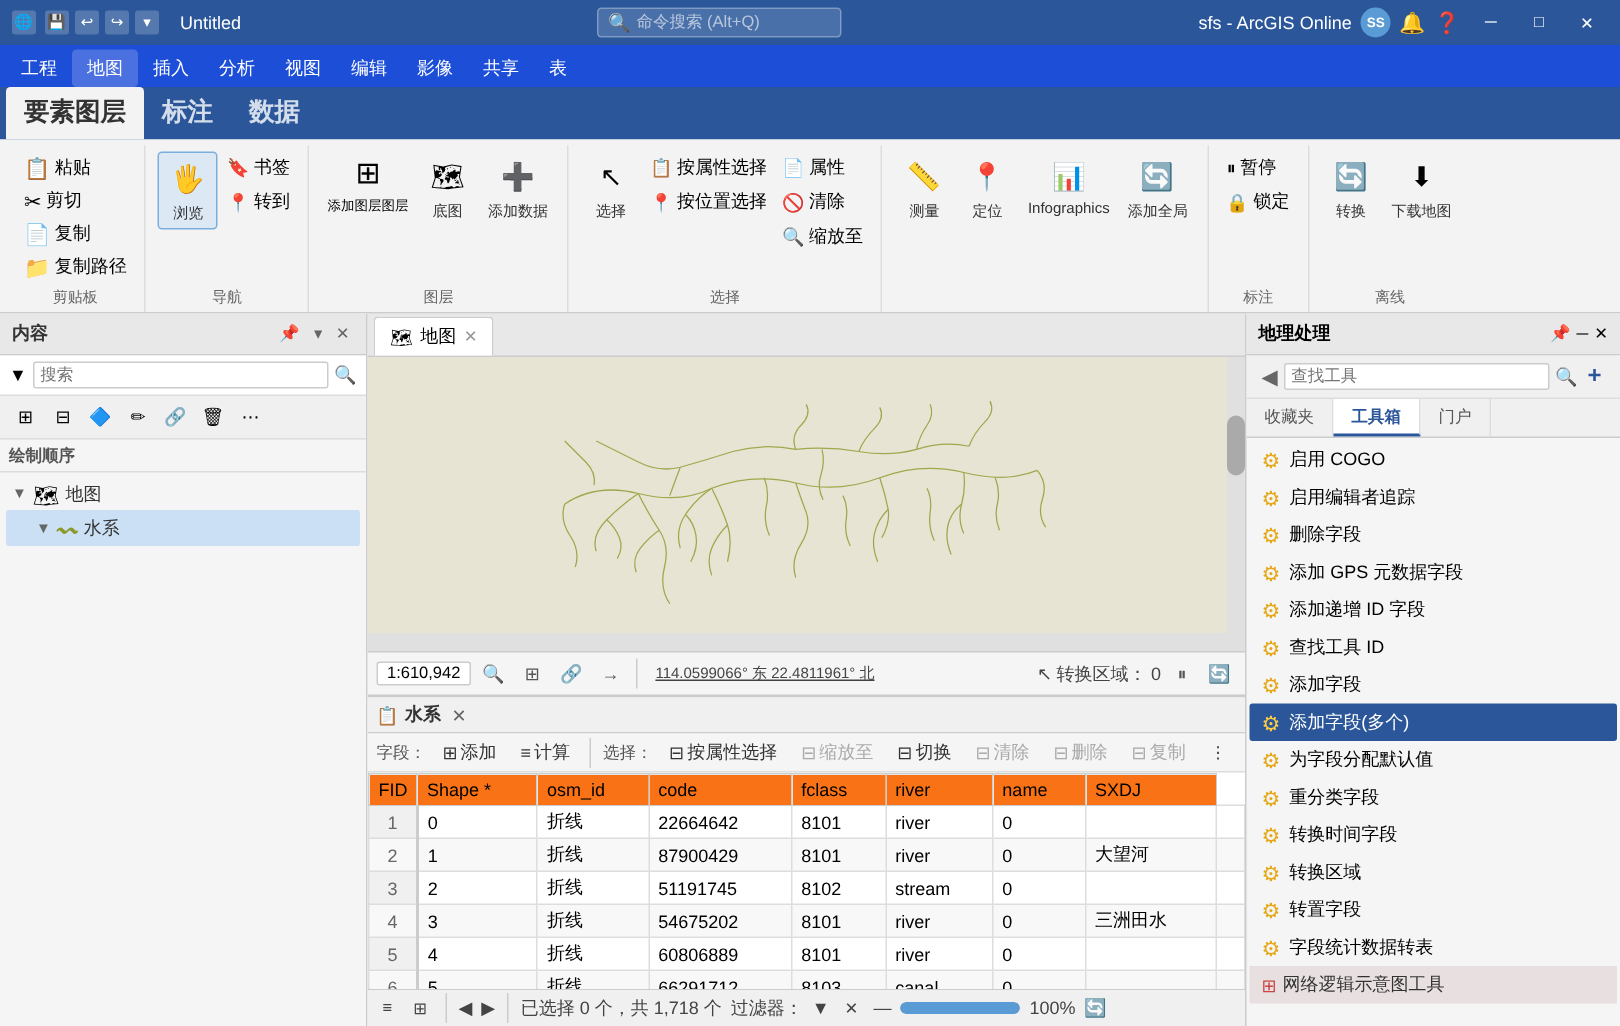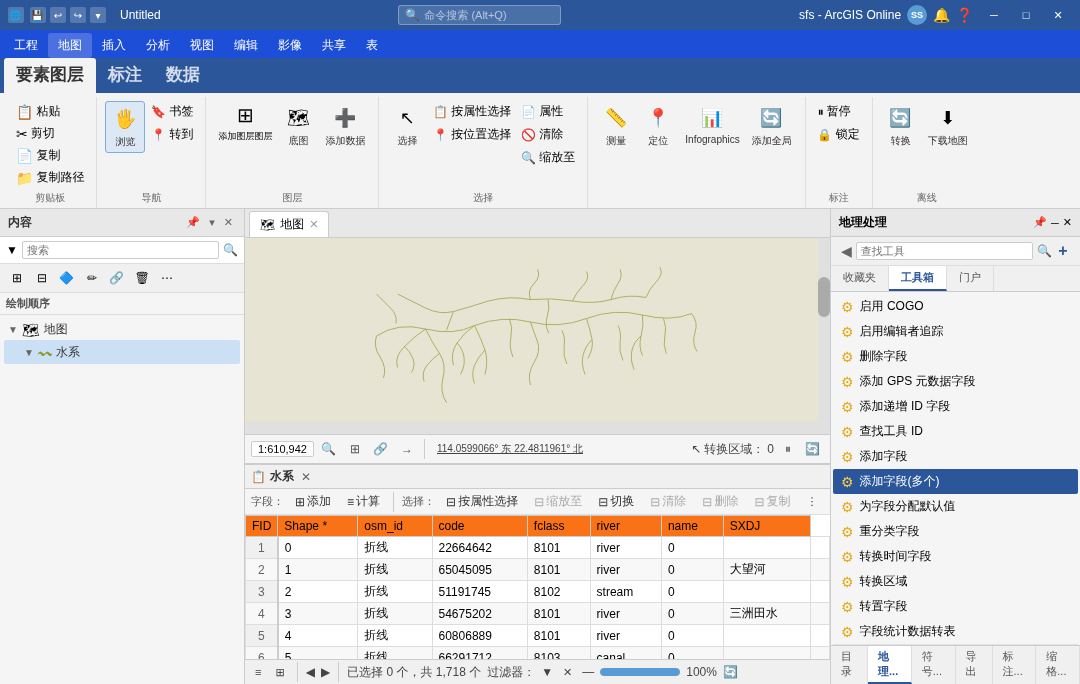--- a/index.html
+++ b/index.html
@@ -889,21 +889,21 @@
               <td>8101</td>
               <td>river</td>
               <td>0</td>
               <td></td>
               <td></td>
             </tr>
             <tr>
               <td class="row-num">2</td>
               <td>1</td>
               <td>折线</td>
-              <td>65045095</td>
+              <td>87900429</td>
               <td>8101</td>
               <td>river</td>
               <td>0</td>
               <td>大望河</td>
               <td></td>
             </tr>
             <tr>
               <td class="row-num">3</td>
               <td>2</td>
               <td>折线</td>
@@ -1055,22 +1055,14 @@
       <div class="gp-tool-item">
         <span class="gp-tool-icon">⚙</span>
         <span>字段统计数据转表</span>
       </div>
       <div class="gp-section-header">
         <span style="color:#cc4444; font-size:12px;">⊞</span>
         <span>网络逻辑示意图工具</span>
       </div>
 
     </div>
-    <div class="gp-footer-tabs">
-      <div class="gp-footer-tab">目录</div>
-      <div class="gp-footer-tab active">地理...</div>
-      <div class="gp-footer-tab">符号...</div>
-      <div class="gp-footer-tab">导出</div>
-      <div class="gp-footer-tab">标注...</div>
-      <div class="gp-footer-tab">缩格...</div>
-    </div>
   </div>
 </div>
 
 </body></html>

